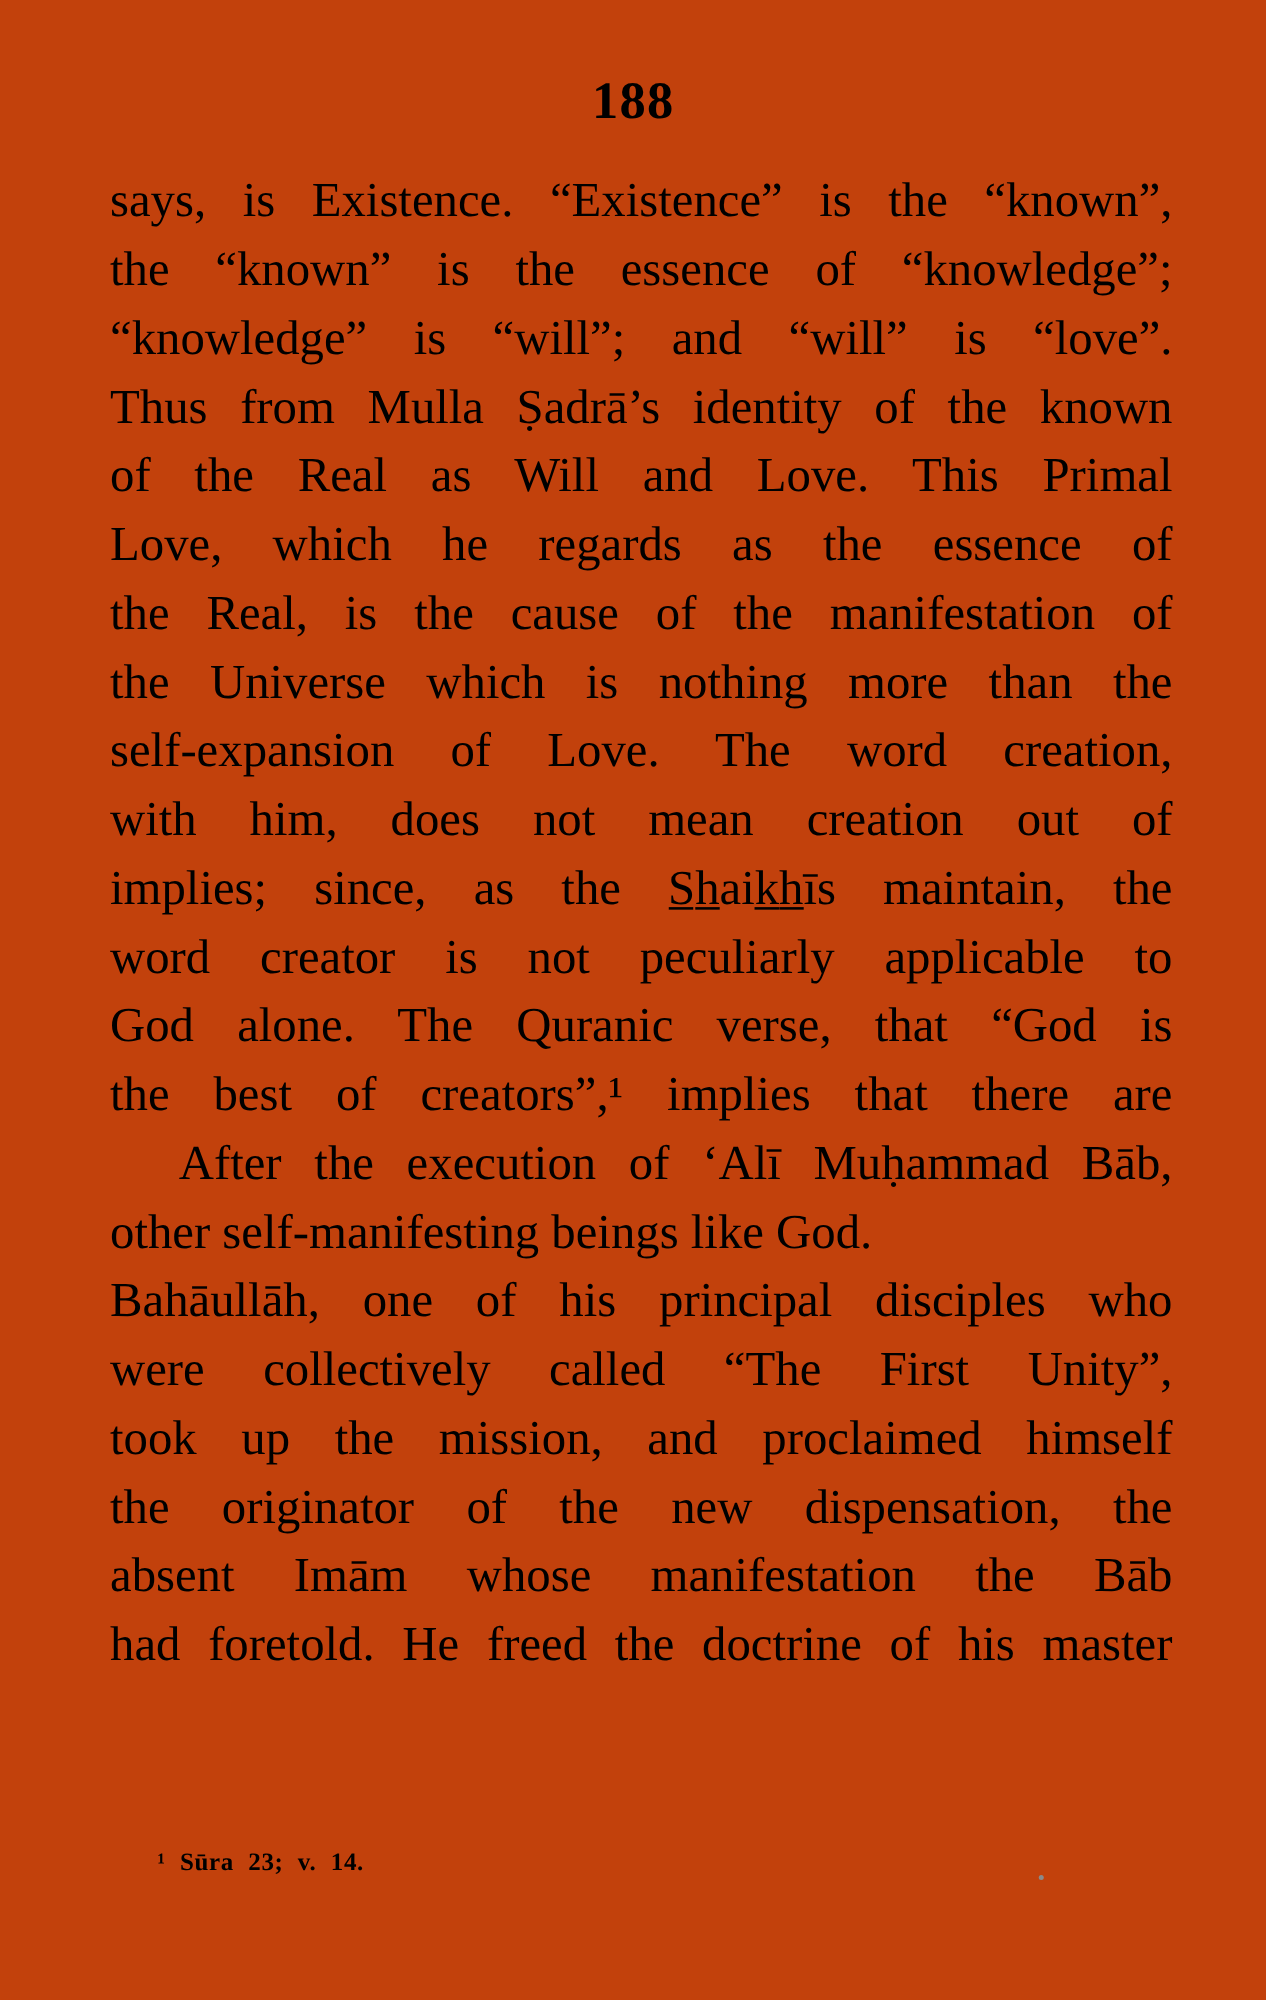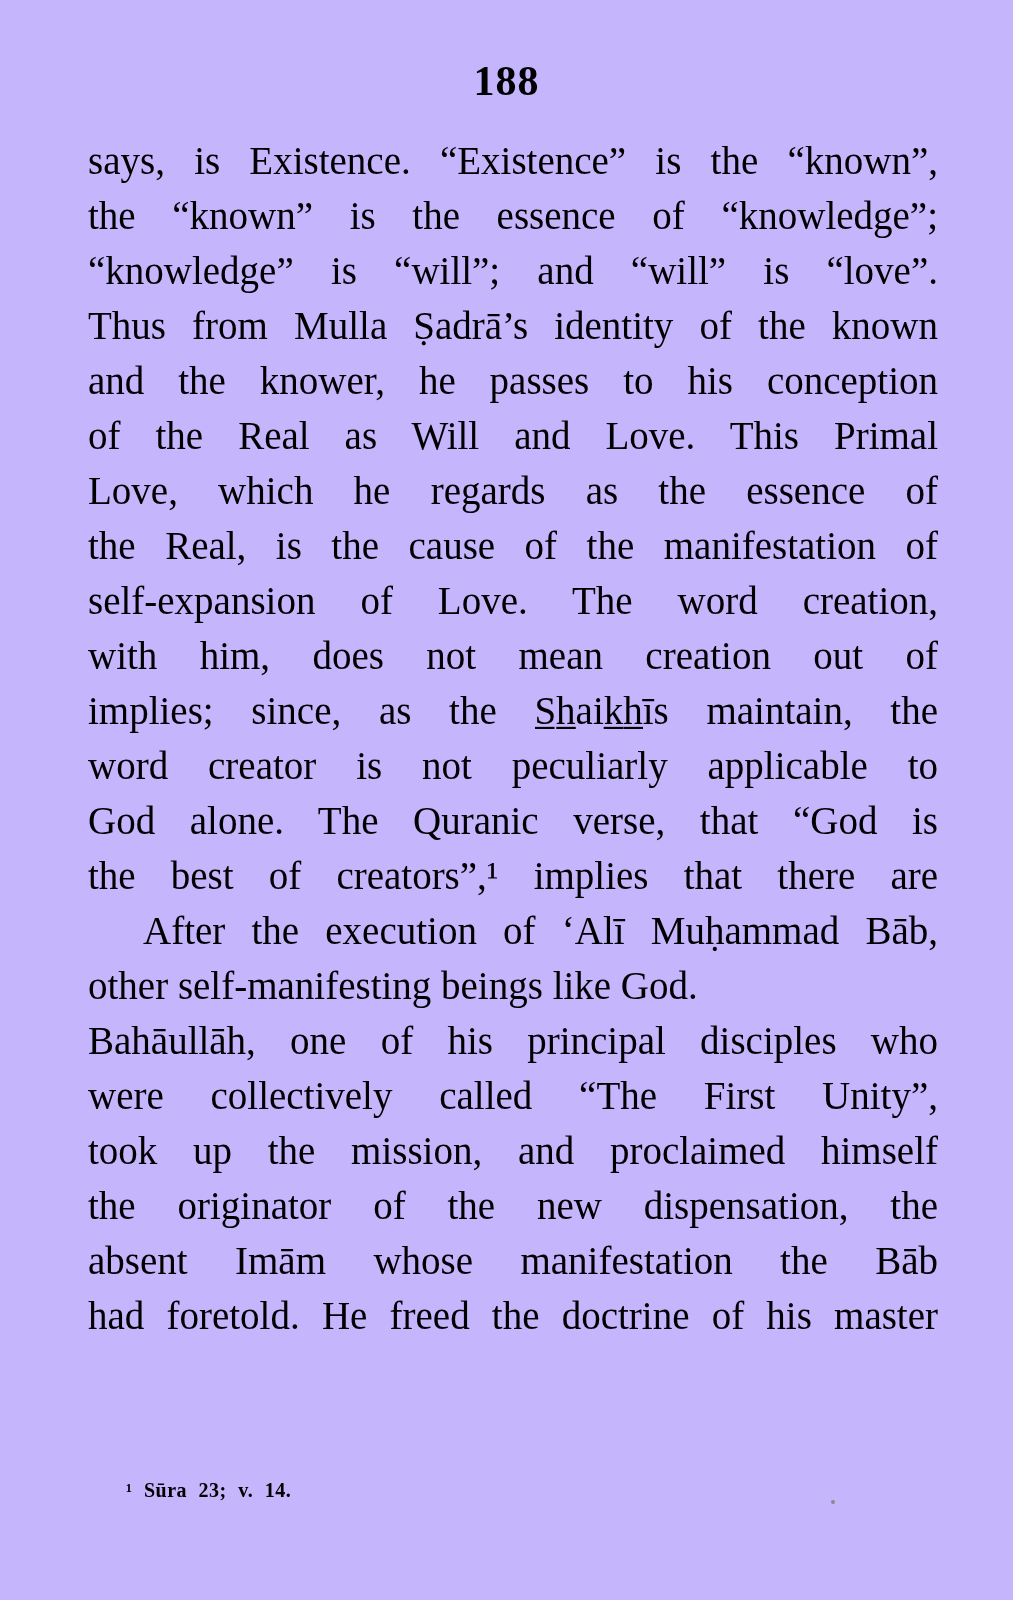--- a/index.html
+++ b/index.html
@@ -4,21 +4,21 @@
 <style>
   html, body {
     margin: 0;
     padding: 0;
     background: #ffffff;
   }
   .page {
     position: relative;
     width: 1013px;
     height: 1600px;
-    background: #c4b5fd;
+    background: #c2410c;
     color: #000000;
     font-family: "Liberation Serif", "DejaVu Serif", serif;
     overflow: hidden;
   }
   .page-number {
     position: absolute;
     top: 60px;
     left: 0;
     right: 0;
     text-align: center;
@@ -74,24 +74,24 @@
 
 <div class="page">
 
   <div class="page-number">188</div>
 
   <div class="body-text">
     <div class="line">says, is Existence. “Existence” is the “known”,</div>
     <div class="line">the “known” is the essence of “knowledge”;</div>
     <div class="line">“knowledge” is “will”; and “will” is “love”.</div>
     <div class="line">Thus from Mulla Ṣadrā’s identity of the known</div>
-    <div class="line">and the knower, he passes to his conception</div>
     <div class="line">of the Real as Will and Love. This Primal</div>
     <div class="line">Love, which he regards as the essence of</div>
     <div class="line">the Real, is the cause of the manifestation of</div>
+    <div class="line">the Universe which is nothing more than the</div>
     <div class="line">self-expansion of Love. The word creation,</div>
     <div class="line">with him, does not mean creation out of</div>
     <div class="line">implies; since, as the S̲h̲aik̲h̲īs maintain, the</div>
     <div class="line">word creator is not peculiarly applicable to</div>
     <div class="line">God alone. The Quranic verse, that “God is</div>
     <div class="line">the best of creators”,¹ implies that there are</div>
     <div class="line indent">After the execution of ‘Alī Muḥammad Bāb,</div>
     <div class="line para-end">other self-manifesting beings like God.</div>
     <div class="line">Bahāullāh, one of his principal disciples who</div>
     <div class="line">were collectively called “The First Unity”,</div>

